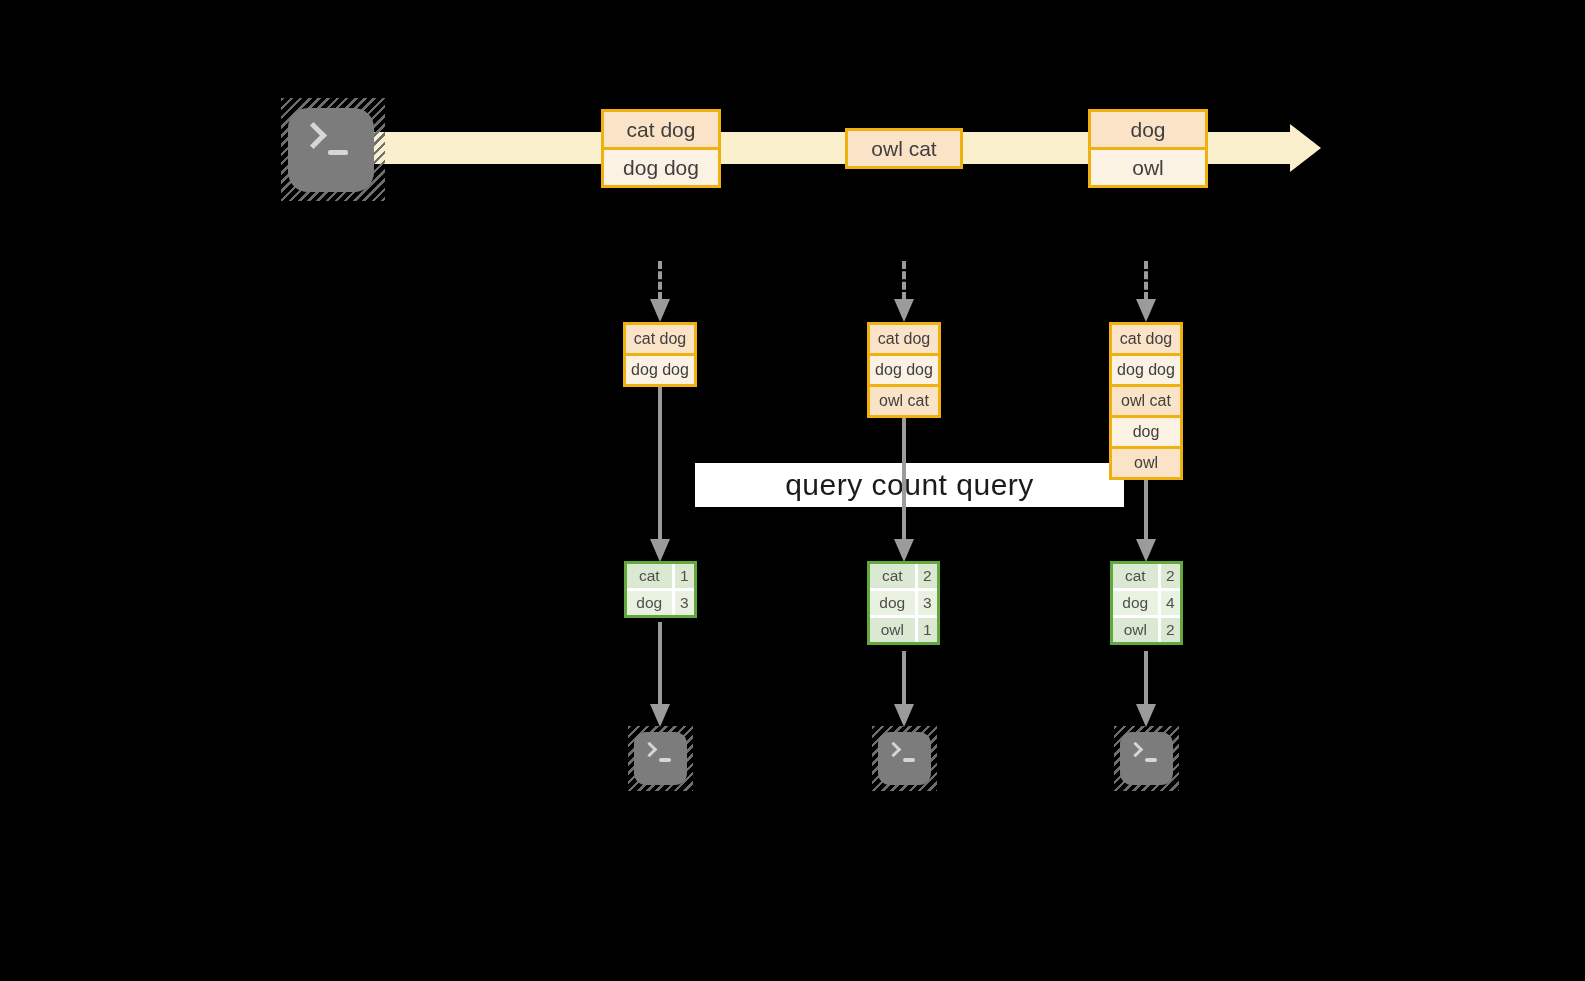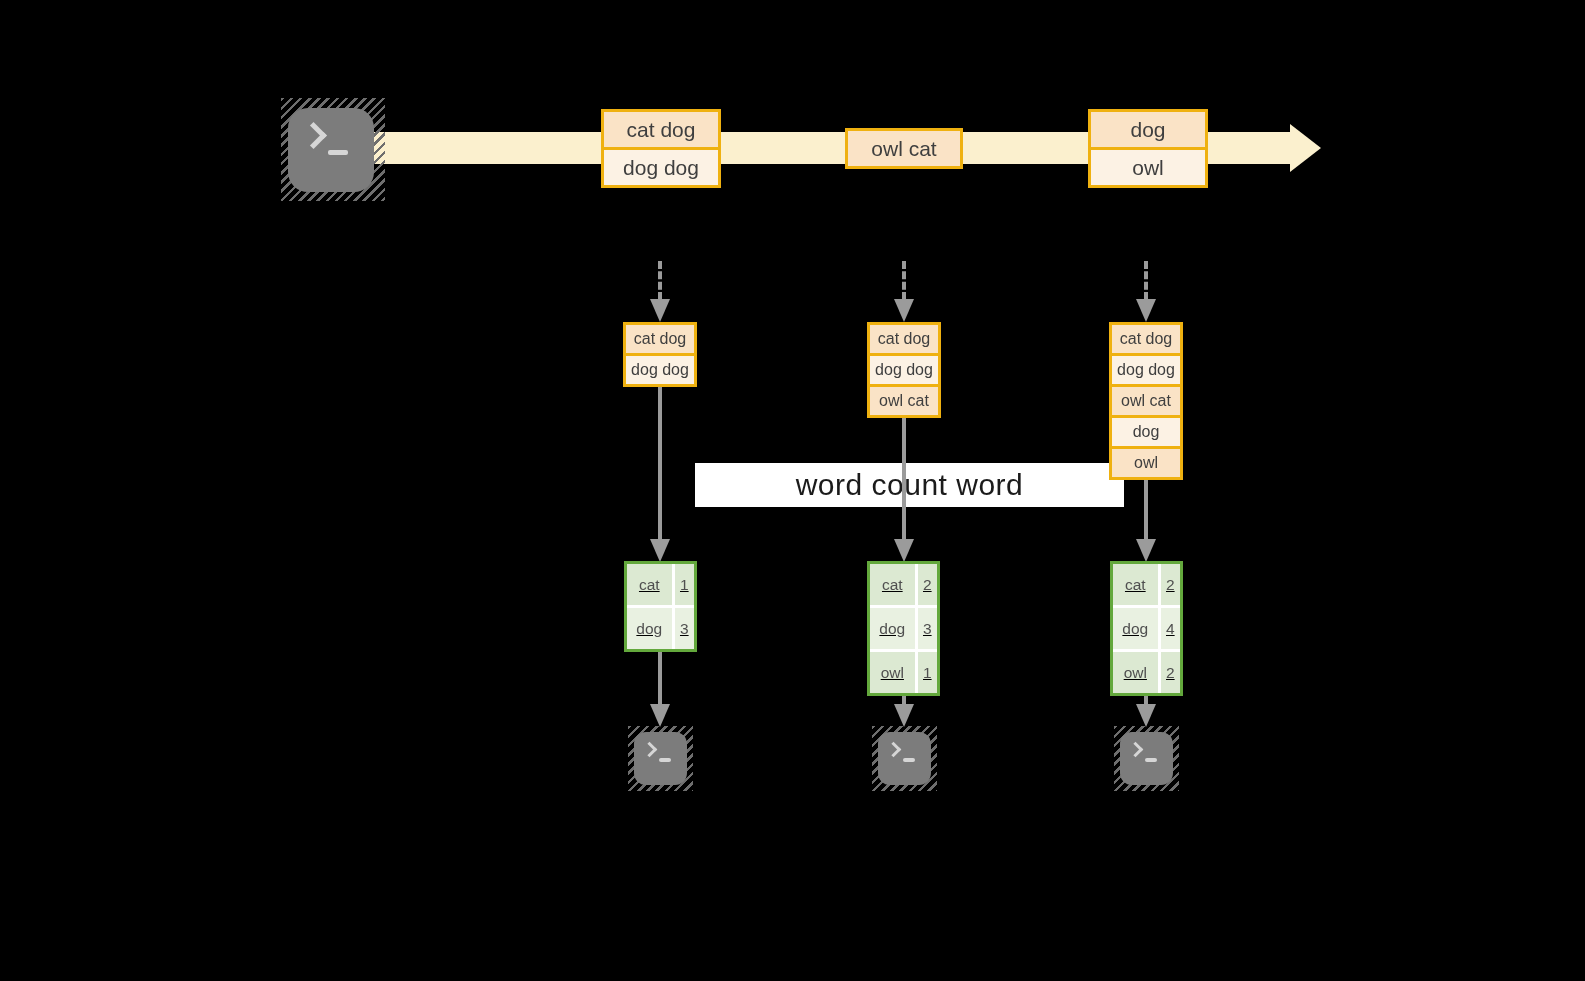--- a/index.html
+++ b/index.html
@@ -47,21 +47,21 @@
     border-left:10px solid transparent;border-right:10px solid transparent;border-top:23px solid #9b9b9b;}
   
   .query-label{position:absolute;left:695px;top:463px;width:429px;height:44px;background:#ffffff;z-index:1;
     display:flex;align-items:center;justify-content:center;font-size:30px;color:#1b1b1b;letter-spacing:0.5px;}
   
   .gtable{position:absolute;top:561px;width:73px;z-index:3;box-sizing:border-box;
     border:3px solid #63a83c;background:#ffffff;display:flex;flex-direction:column;gap:3px;}
   .gtable.t1{left:624px;}
   .gtable.t2{left:867px;}
   .gtable.t3{left:1110px;}
-  .grow{display:flex;gap:3px;height:41px;text-decoration:underline;}
+  .grow{display:flex;gap:3px;height:24px;}
   .gcell{display:flex;align-items:center;justify-content:center;font-size:15.5px;color:#4f4f4f;}
   .gcell.w{flex:2.3;}
   .gcell.n{flex:1;}
   .grow.odd .gcell{background:#dce9d2;}
   .grow.even .gcell{background:#e9f1e1;}
 </style>
 </head>
 <body>
 
 <div class="canvas">
@@ -105,21 +105,21 @@
     <div class="ocell peach">owl cat</div>
   </div>
   <div class="obox state st3">
     <div class="ocell peach">cat dog</div>
     <div class="ocell cream">dog dog</div>
     <div class="ocell peach">owl cat</div>
     <div class="ocell cream">dog</div>
     <div class="ocell peach">owl</div>
   </div>
 
-  <div class="query-label">word count word</div>
+  <div class="query-label">query count query</div>
 
   <div class="vline solid" style="left:658px;top:387px;height:152px"></div>
   <div class="vhead" style="left:650px;top:539px"></div>
   <div class="vline solid" style="left:902px;top:418px;height:121px"></div>
   <div class="vhead" style="left:894px;top:539px"></div>
   <div class="vline solid" style="left:1144px;top:480px;height:59px"></div>
   <div class="vhead" style="left:1136px;top:539px"></div>
 
   <div class="gtable t1">
     <div class="grow odd">

